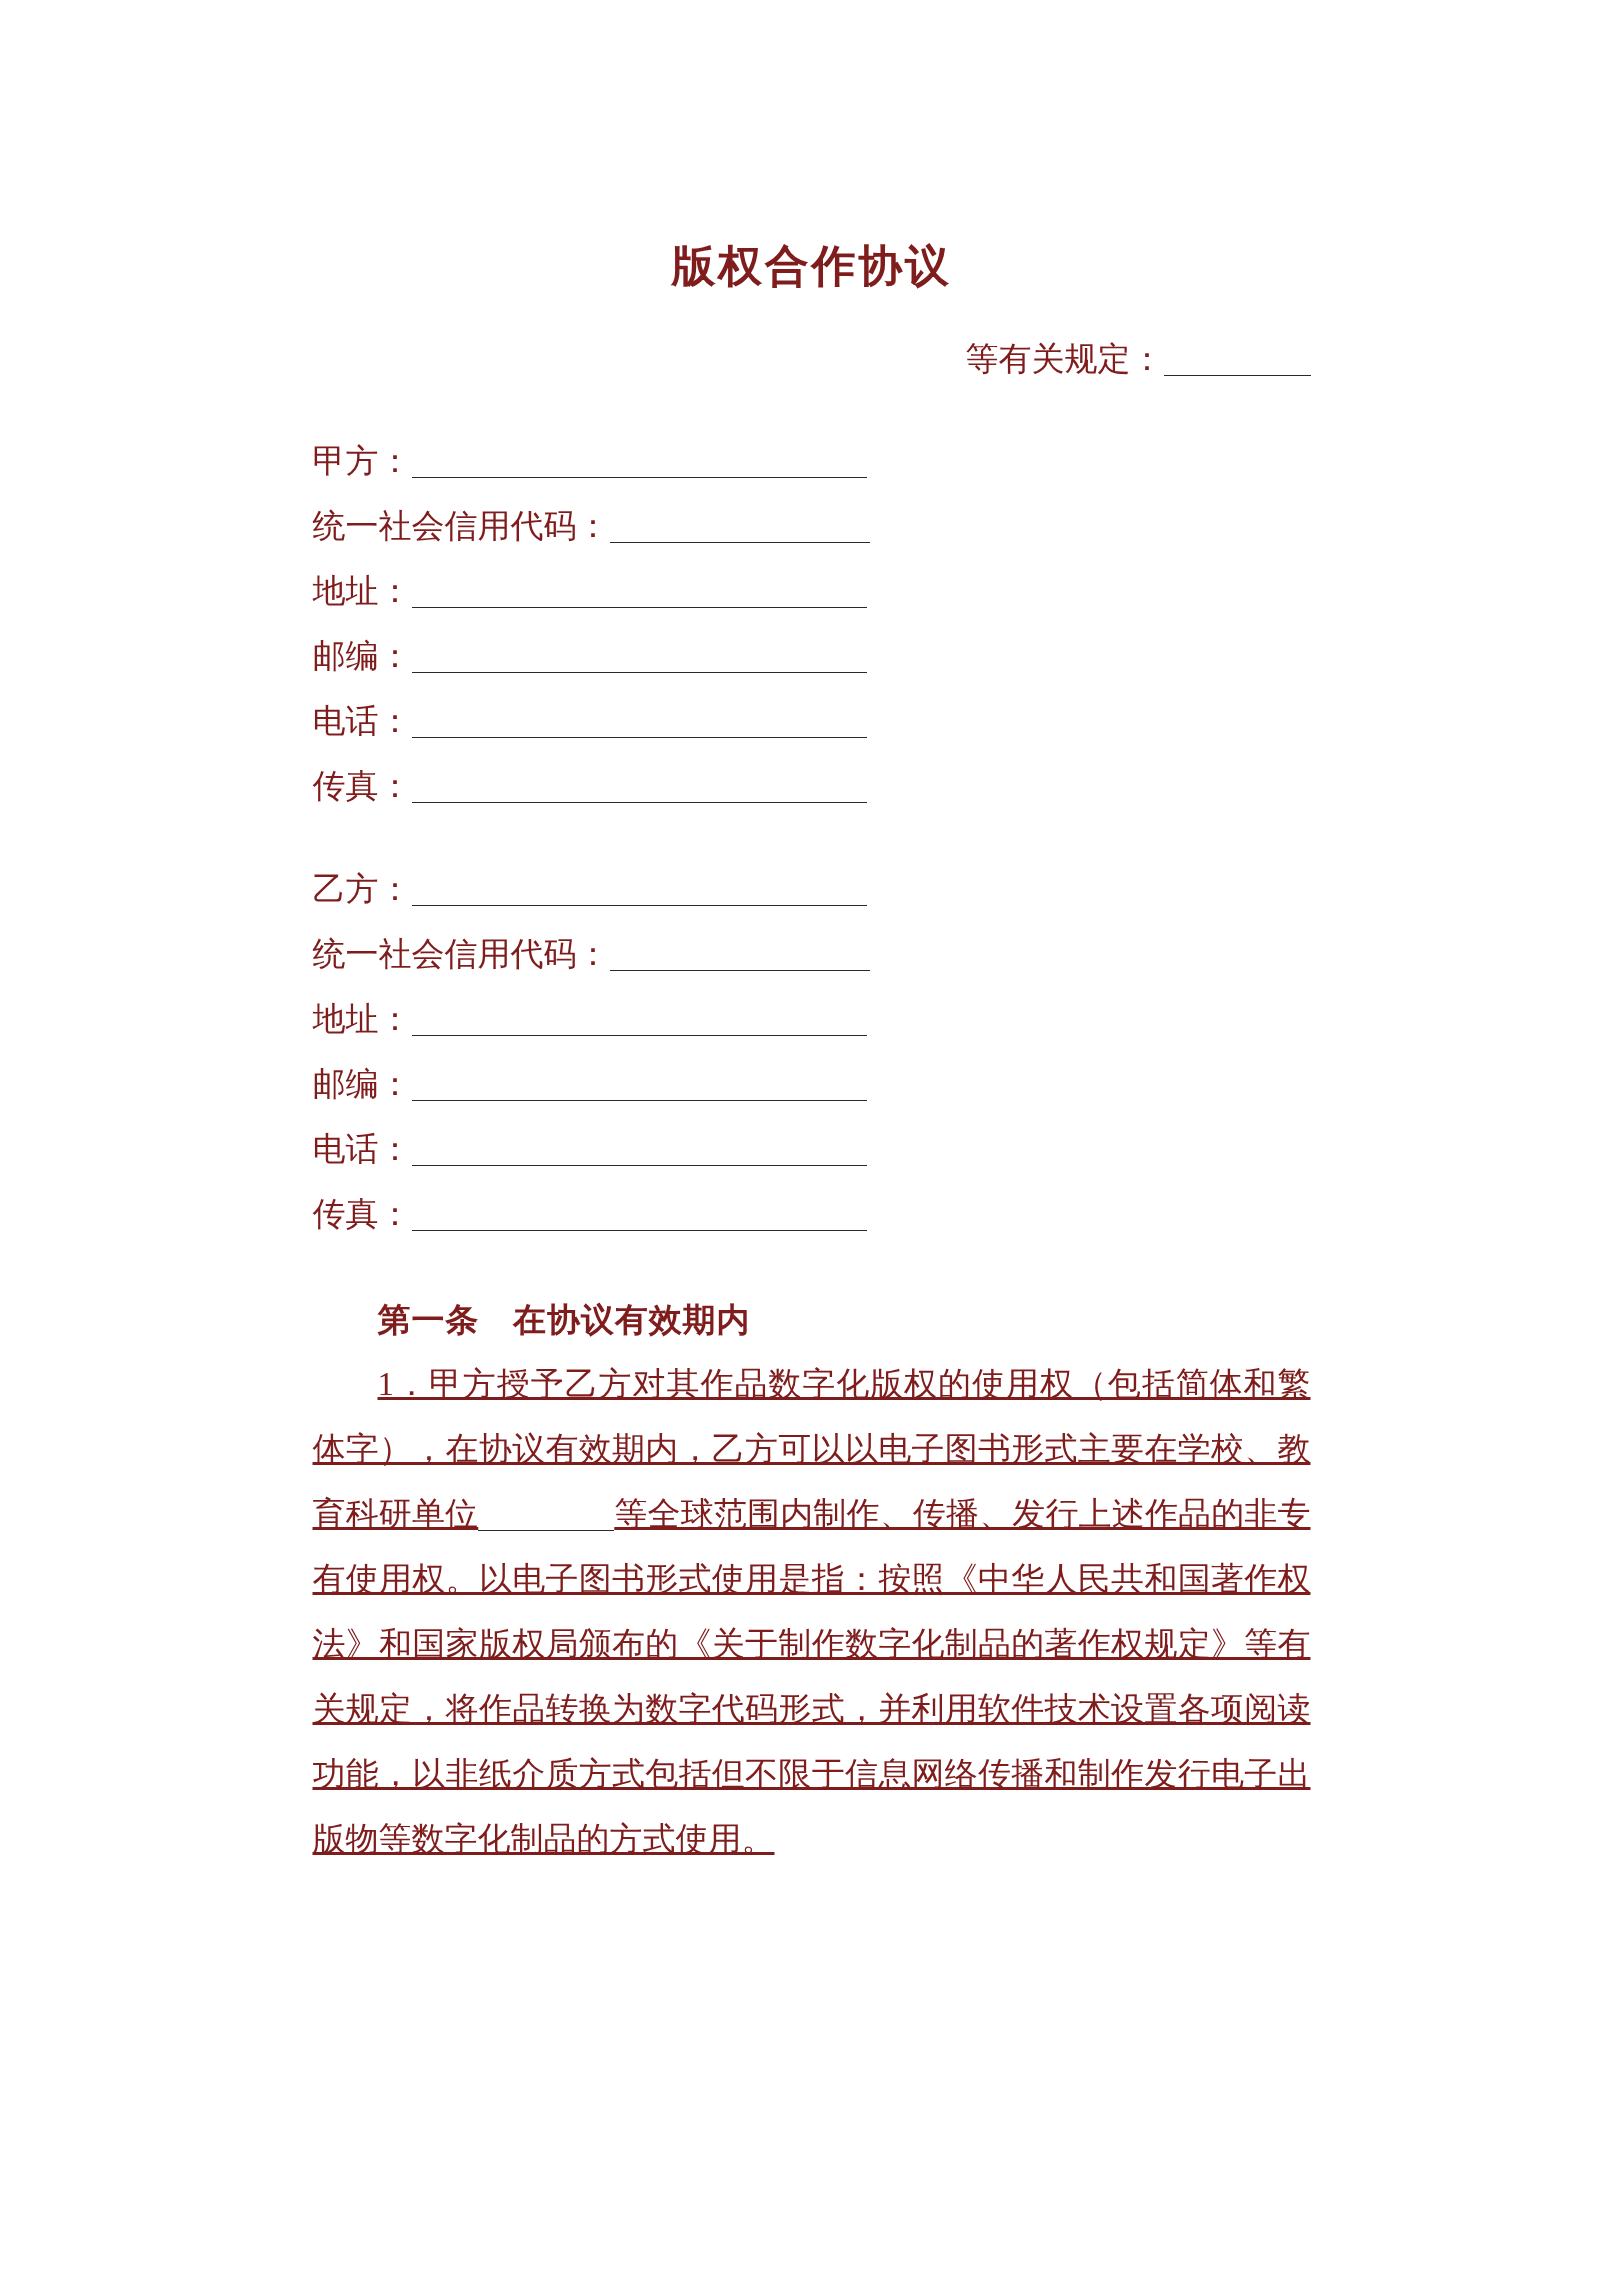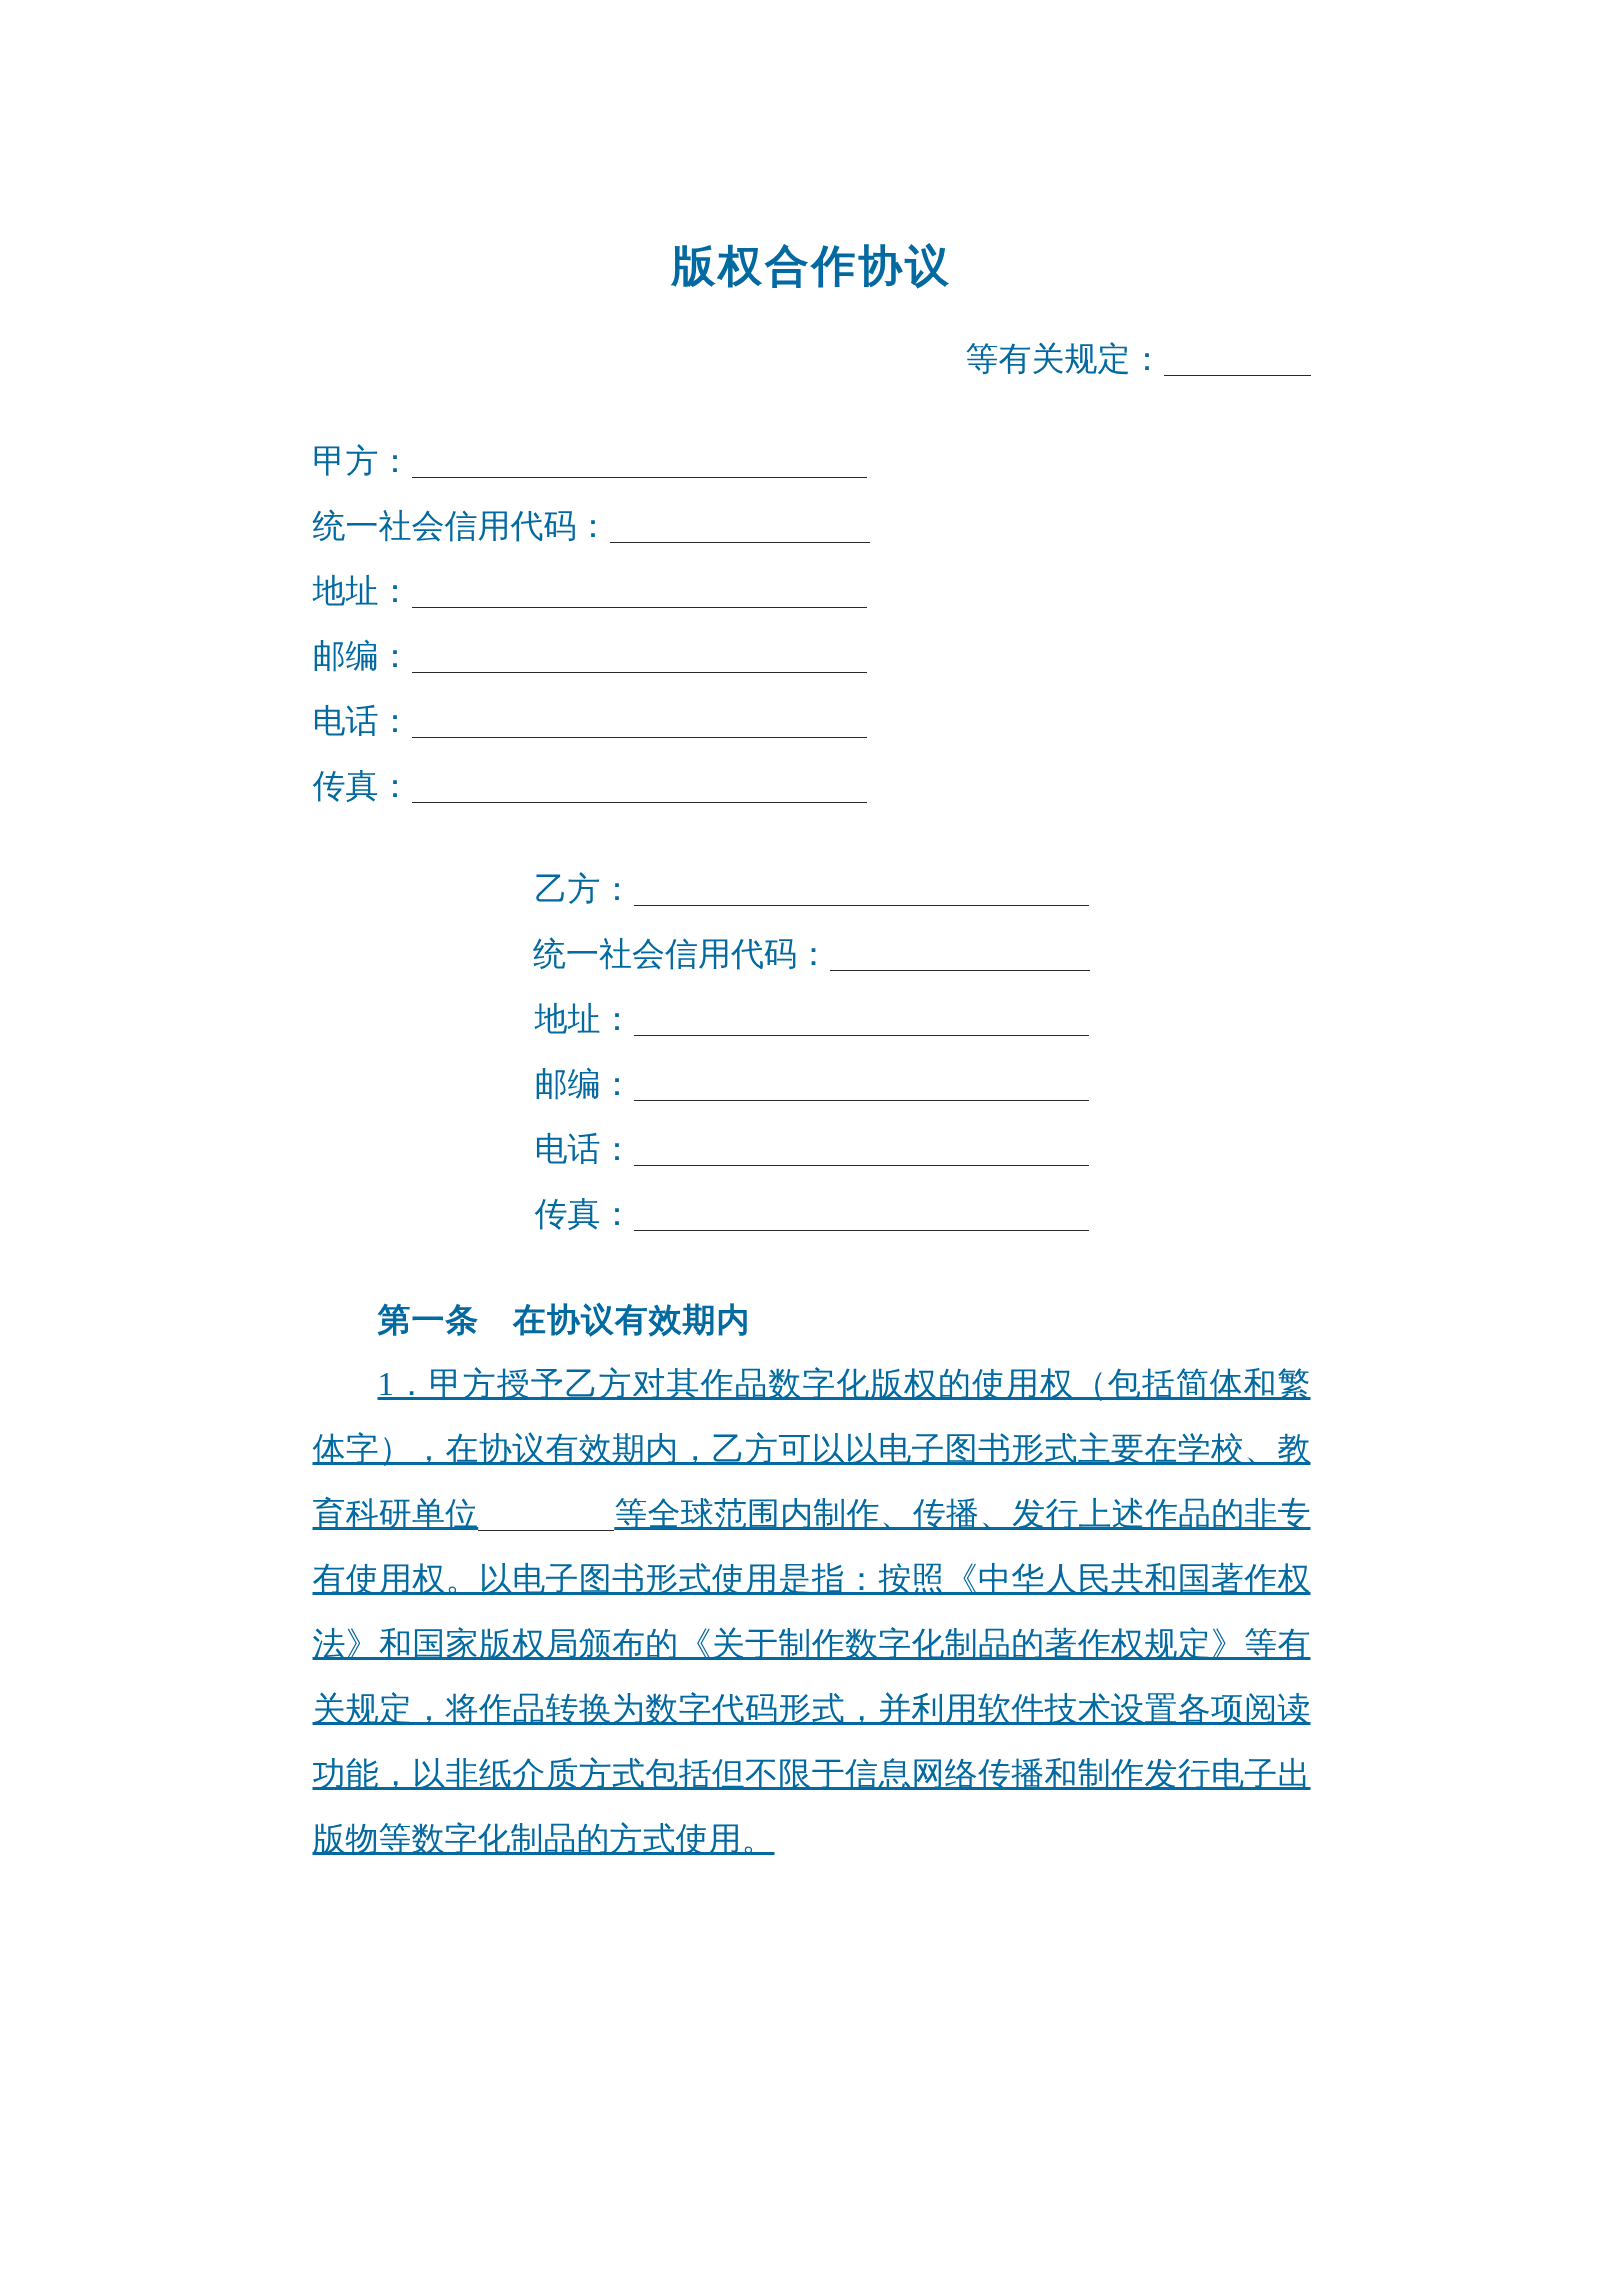--- a/index.html
+++ b/index.html
@@ -6,21 +6,21 @@
   .page {
     position: relative;
     width: 1493px;
     height: 2294px;
     margin: 0 auto;
     background: #ffffff;
     box-sizing: border-box;
     padding: 0 247px 0 248px;
     overflow: hidden;
     font-family: "Liberation Serif", "DejaVu Serif", serif;
-    color: #0369a1;
+    color: #7f1d1d;
     font-size: 33px;
   }
   .doc-title {
     margin: 245px 0 0 0;
     text-align: center;
     font-size: 44px;
     line-height: 44px;
     font-weight: 700;
     letter-spacing: 2.7px;
   }
@@ -33,21 +33,21 @@
     display: inline-block;
     height: 0;
     border-bottom: 1.8px solid #2b2b2b;
     vertical-align: -6.4px;
   }
   .blank-s { width: 147px; }
   .blank-m { width: 260px; }
   .blank-l { width: 455px; }
   .blank-inline { width: 136px; vertical-align: -5.5px; }
   .party-block { margin-top: 50px; }
-  .party-block-b { margin-top: 38px; text-align: center; }
+  .party-block-b { margin-top: 38px; }
   .field-row { line-height: 65px; white-space: nowrap; }
   .intro-para {
     margin-top: 37px;
     line-height: 65px;
     text-indent: 65px;
     text-align: justify;
   }
   .article-heading {
     margin-top: 40px;
     line-height: 65px;

